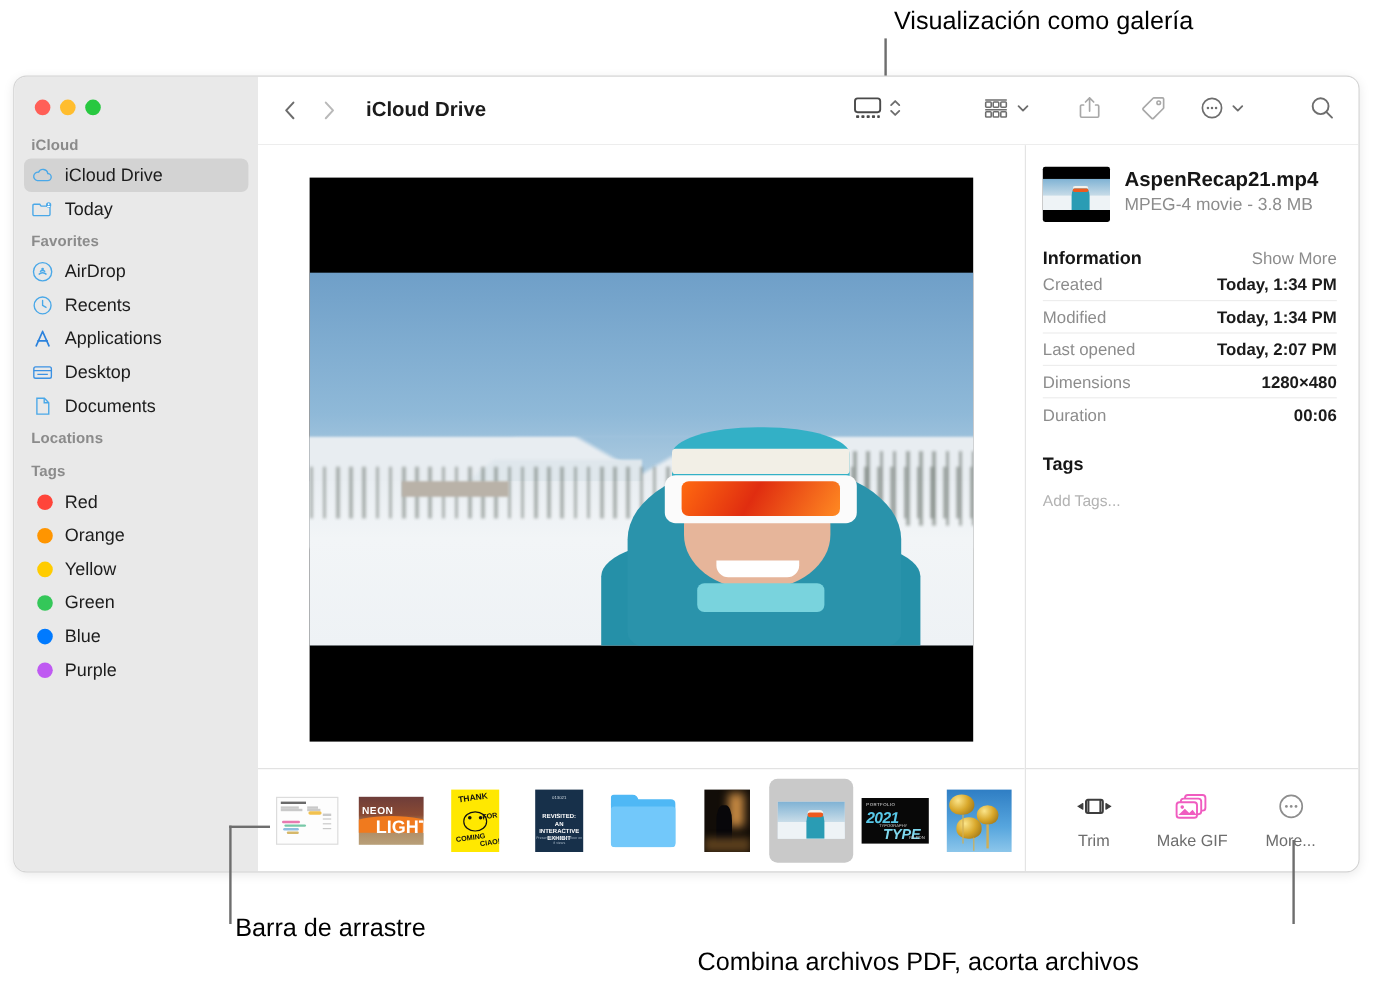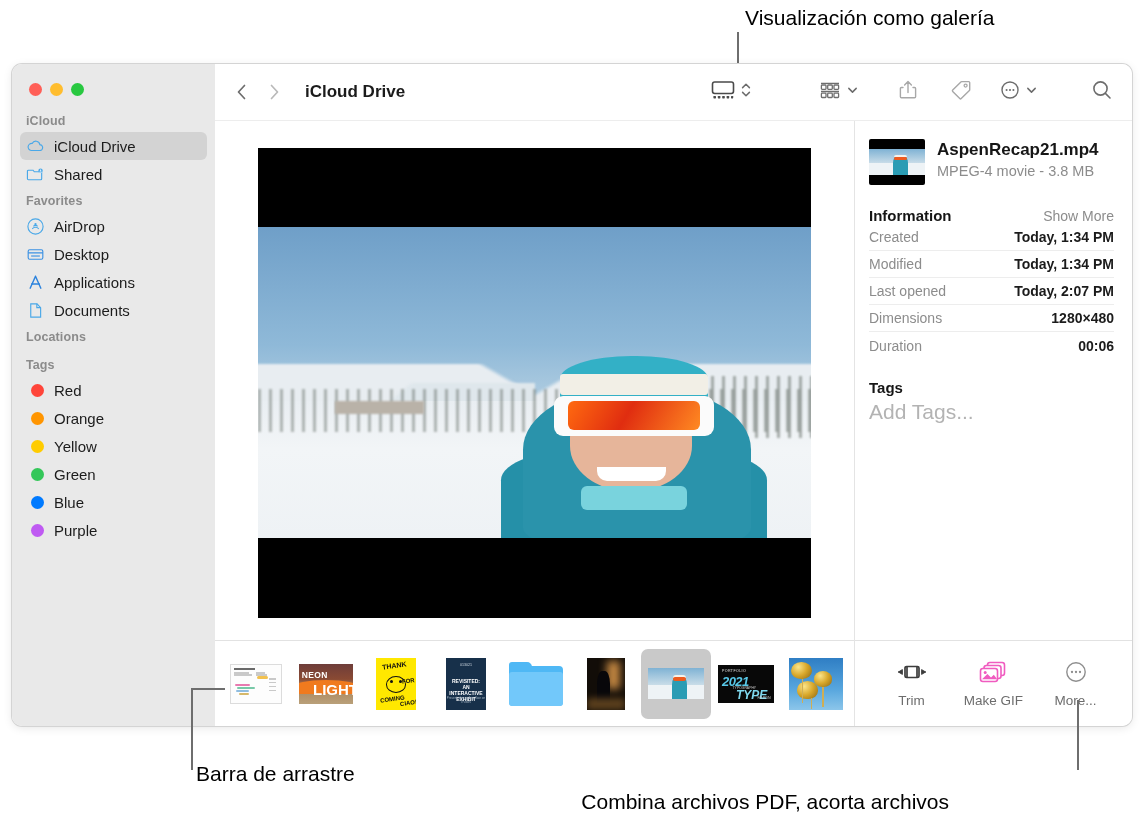--- a/index.html
+++ b/index.html
@@ -214,21 +214,21 @@
   .show-more { font-size: 14px; color: #8c8c8c; }
   .irow {
     display: flex; justify-content: space-between; align-items: center;
     height: 27px; font-size: 14px;
     border-bottom: 1px solid #ededed;
   }
   .irow:last-child { border-bottom: none; text-align: center; }
   .ikey { color: #8c8c8c; }
   .ival { color: #1b1b1b; font-weight: bold; }
   .tags-head { font-size: 15px; font-weight: bold; color: #161616; margin-top: 20px; }
-  .addtags { font-size: 21px; color: #b3b3b3; margin-top: 4px; }
+  .addtags { font-size: 13px; color: #b3b3b3; margin-top: 14px; }
 
   .qa {
     height: 86px; flex: 0 0 86px;
     border-top: 1px solid #e2e2e2;
     display: flex; align-items: center; justify-content: center;
     padding: 0 10px;
   }
   .qa-btn { display: flex; flex-direction: column; align-items: center; gap: 8px; width: 82px; }
   .qa-lbl { font-size: 13.5px; color: #6d6d6d; }
   .qa-ic { height: 26px; display: flex; align-items: center; justify-content: center; }
@@ -264,59 +264,68 @@
 
         <div class="sb-item">
           <span class="sb-ic">
             <svg width="19" height="19" viewBox="0 0 20 20">
               <path d="M2.5 5.5h5l1.2 1.6h6.8a1 1 0 0 1 1 1v6.4a1 1 0 0 1-1 1H2.5a1 1 0 0 1-1-1V6.5a1 1 0 0 1 1-1z" fill="none" stroke="#4aa8e8" stroke-width="1.2"></path>
               <circle cx="15.3" cy="6.1" r="2.3" fill="#4aa8e8"></circle>
               <circle cx="15.3" cy="5.4" r=".75" fill="#fff"></circle>
               <path d="M13.7 7.9a1.7 1.7 0 0 1 3.2 0z" fill="#fff"></path>
             </svg>
           </span>
-          <span>Shared</span>
+          <span>Today</span>
         </div>
       </div>
 
       <div class="sb-group">
         <div class="sb-section">Favorites</div>
 
         <div class="sb-item">
           <span class="sb-ic">
             <svg width="19" height="19" viewBox="0 0 20 20">
               <circle cx="10" cy="10" r="8" fill="none" stroke="#4aa8e8" stroke-width="1.2"></circle>
               <path d="M6.6 12.4a4.4 4.4 0 0 1 6.8 0" fill="none" stroke="#4aa8e8" stroke-width="1.2"></path>
               <path d="M7.8 9.9a2.9 2.9 0 0 1 4.4 0" fill="none" stroke="#4aa8e8" stroke-width="1.2"></path>
               <circle cx="10" cy="7.6" r="1.2" fill="#4aa8e8"></circle>
             </svg>
           </span>
           <span>AirDrop</span>
         </div>
 
+        <div class="sb-item">
+          <span class="sb-ic">
+            <svg width="19" height="19" viewBox="0 0 20 20">
+              <circle cx="10" cy="10" r="7.4" fill="none" stroke="#4aa8e8" stroke-width="1.2"></circle>
+              <path d="M10 5.6V10l3 1.8" fill="none" stroke="#4aa8e8" stroke-width="1.2" stroke-linecap="round"></path>
+            </svg>
+          </span>
+          <span>Recents</span>
+        </div>
+
+        <div class="sb-item">
+          <span class="sb-ic">
+            <svg width="19" height="19" viewBox="0 0 20 20">
+              <path d="M10 3.4 15.6 16M10 3.4 4.4 16" fill="none" stroke="#2b82dd" stroke-width="1.5" stroke-linecap="round"></path>
+              <path d="M6 11.6h8" fill="none" stroke="#2b82dd" stroke-width="1.5" stroke-linecap="round"></path>
+            </svg>
+          </span>
+          <span>Applications</span>
+        </div>
 
         <div class="sb-item">
           <span class="sb-ic">
             <svg width="19" height="19" viewBox="0 0 20 20">
               <rect x="2.3" y="5" width="15.4" height="10" rx="1.6" fill="none" stroke="#3b91e3" stroke-width="1.2"></rect>
               <path d="M2.3 8.3h15.4" stroke="#3b91e3" stroke-width="1.2"></path>
               <path d="M5.4 11.6h9.2" stroke="#3b91e3" stroke-width="1.2"></path>
             </svg>
           </span>
           <span>Desktop</span>
-        </div>
-
-        <div class="sb-item">
-          <span class="sb-ic">
-            <svg width="19" height="19" viewBox="0 0 20 20">
-              <path d="M10 3.4 15.6 16M10 3.4 4.4 16" fill="none" stroke="#2b82dd" stroke-width="1.5" stroke-linecap="round"></path>
-              <path d="M6 11.6h8" fill="none" stroke="#2b82dd" stroke-width="1.5" stroke-linecap="round"></path>
-            </svg>
-          </span>
-          <span>Applications</span>
         </div>
 
         <div class="sb-item">
           <span class="sb-ic">
             <svg width="19" height="19" viewBox="0 0 20 20">
               <path d="M5 3h6.6L15.4 7v10H5z" fill="none" stroke="#4aa8e8" stroke-width="1.2"></path>
               <path d="M11.4 3v4h4" fill="none" stroke="#4aa8e8" stroke-width="1.2"></path>
             </svg>
           </span>
           <span>Documents</span>

